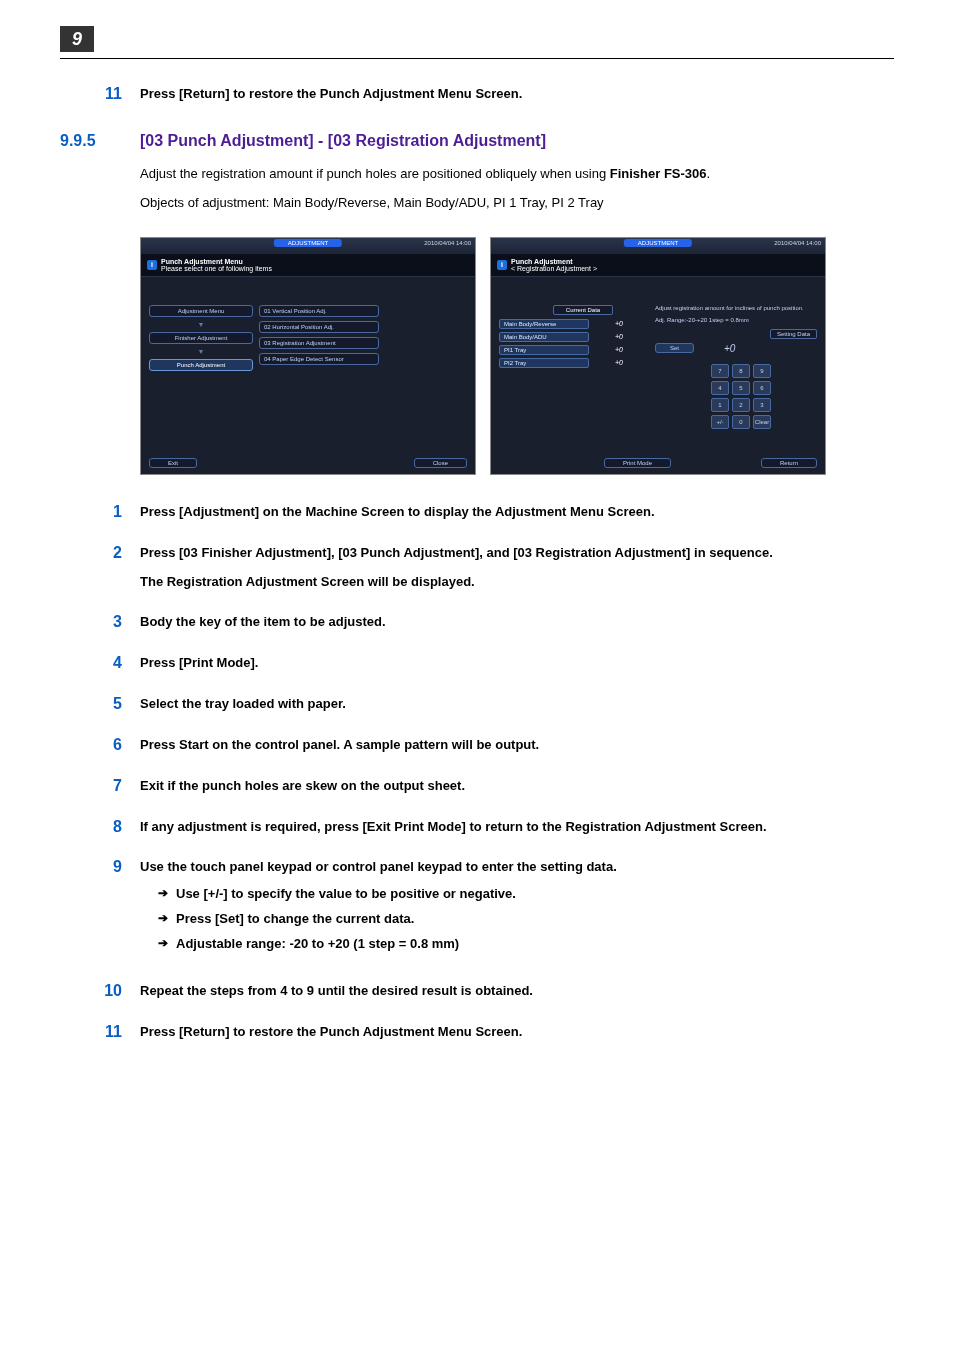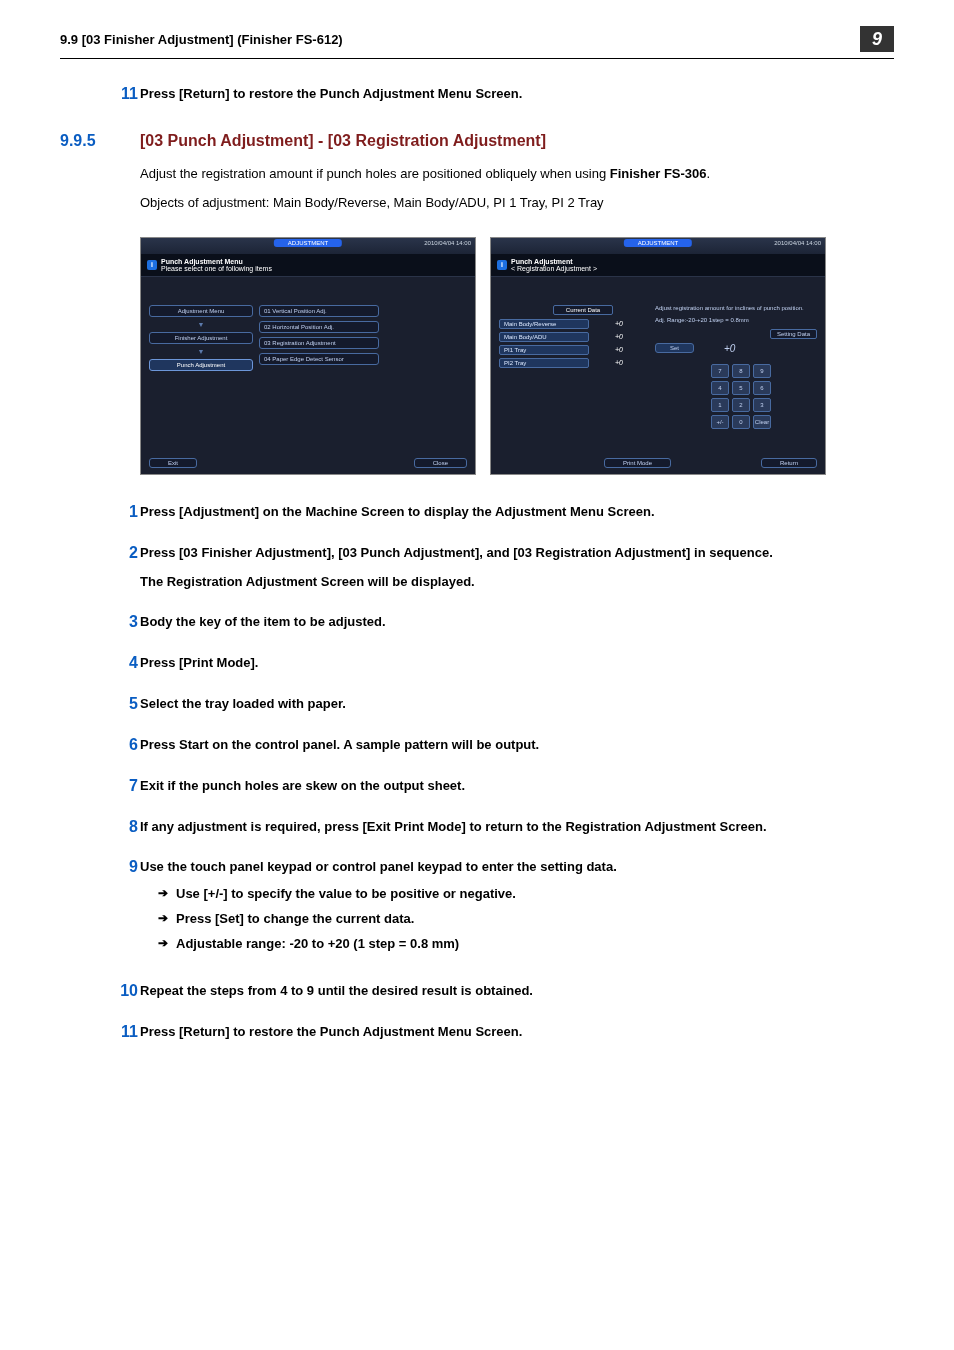--- a/index.html
+++ b/index.html
@@ -40,37 +40,37 @@
     display: flex;
     margin-bottom: 22px;
     align-items: flex-start;
   }
   .step-num {
     width: 80px;
     text-align: right;
     font-weight: bold;
     color: #0a5dc2;
     font-size: 16px;
-    padding-right: 2px;
+    padding-right: 18px;
   }
   .step-text { flex: 1; font-size: 13px; line-height: 1.45; font-weight: bold; }
   .step-text .sub { margin-top: 10px; }
   .section-heading-row { display: flex; margin: 28px 0 14px 0; }
   .section-num {
     width: 80px;
     text-align: left;
     font-weight: bold;
     color: #0a5dc2;
     font-size: 16px;
     padding-right: 18px;
   }
   .section-title {
     flex: 1;
     font-weight: bold;
-    color: #7f1d1d;
+    color: #4c1d95;
     font-size: 16px;
   }
   .intro-block { margin-left: 80px; font-size: 13px; line-height: 1.5; }
   .intro-block p { margin-bottom: 10px; }
   .bullet-list { margin: 8px 0 0 18px; }
   .bullet-list li { list-style: none; margin-bottom: 6px; position: relative; padding-left: 18px; }
   .bullet-list li::before {
     content: "➔";
     position: absolute;
     left: 0;
@@ -187,21 +187,20 @@
   .key {
     border:1px solid #486aa0; border-radius:2px; height:14px;
     background:#2a3a5a; font-size:6px; display:flex;align-items:center;justify-content:center;
   }
   .shot2-footer { position:absolute; bottom:6px; left:0; right:0; display:flex; justify-content:flex-end; gap:90px; padding:0 8px;}
 </style>
 </head>
 <body>
 
 <div class="header-row">
-  <div class="header-left">9.9    [03 Finisher Adjustment] (Finisher FS-612)</div>
   <div class="header-right">9</div>
 </div>
 
 <div class="content">
 
   <div class="step-row">
     <div class="step-num">11</div>
     <div class="step-text">Press [Return] to restore the Punch Adjustment Menu Screen.</div>
   </div>
 

